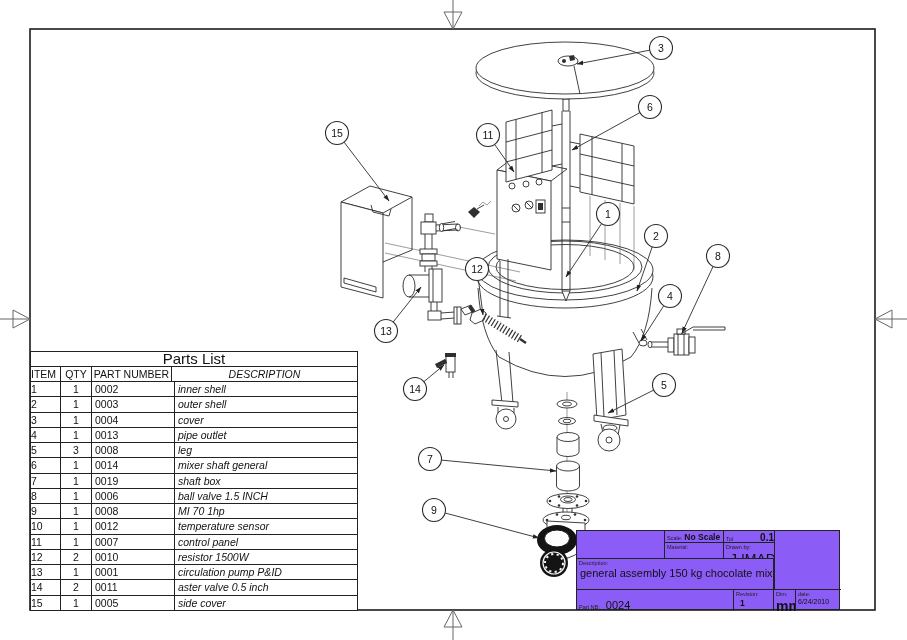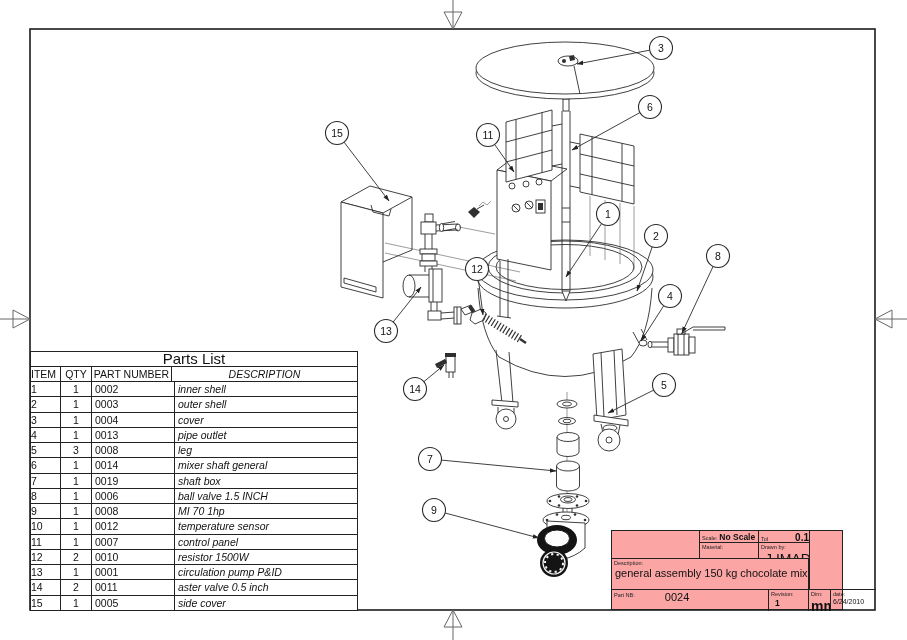--- a/index.html
+++ b/index.html
@@ -26,21 +26,21 @@
   .plrow{height:14.27px;line-height:14.2px;border-top:1px solid #222;}
   .plc{overflow:hidden;white-space:nowrap;border-right:1px solid #222;}
   .plc:last-child{border-right:none;}
   .plc0{width:29px;text-align:left;}
   .plc1{width:30px;text-align:center;}
   .plc2{width:79px;padding-left:3px;}
   .plc3{flex:1;padding-left:3px;font-style:italic;}
   .pl-head .plc2,.pl-head .plc3{text-align:center;padding-left:0;}
 
   
-  #title-block{left:611px;top:530px;width:232px;height:80px;border:1.2px solid #222;background:#fca5a5;}
+  #title-block{left:576px;top:530px;width:264px;height:80px;border:1.2px solid #222;background:#8b5cf6;}
   .tbc{position:absolute;box-sizing:border-box;overflow:hidden;}
   .tb-label{font-size:5.5px;line-height:1.2;color:#222;padding:1px 0 0 2px;}
   .tb-inline{display:flex;align-items:baseline;padding-top:1px;}
   .v-scale{font-size:8.5px;font-weight:bold;margin-left:2px;}
   .v-tol{font-size:10px;font-weight:bold;margin-left:10px;}
   .v-drawn{font-size:14px;padding-left:6px;}
   .v-desc{font-size:11px;padding-left:3px;white-space:nowrap;}
   .v-part{font-size:11px;margin-left:6px;}
   .v-rev{font-size:8.5px;font-weight:bold;padding-left:6px;}
   .v-dim{font-size:14px;font-weight:bold;padding-left:2px;}
@@ -451,21 +451,21 @@
     </div>
     <div class="tbc bl bb" style="left:146px;top:12px;width:51px;height:16px;">
       <div class="tb-label">Drawn by:</div>
       <div class="v-drawn">J.IMAD</div>
     </div>
     <div class="tbc bl" style="left:197px;top:0;width:67px;height:59px;border-bottom:1px solid #222;"></div>
     <div class="tbc bb" style="left:0;top:28px;width:197px;height:31px;border-right:1px solid #222;">
       <div class="tb-label">Description:</div>
       <div class="v-desc">general assembly 150 kg chocolate mixer</div>
     </div>
-    <div class="tbc br tb-inline" style="left:0;top:59px;width:157px;height:21px;align-items:flex-start;gap:24px;">
+    <div class="tbc br tb-inline" style="left:0;top:59px;width:157px;height:21px;align-items:flex-end;">
       <span class="tb-label">Part NB:</span>
       <span class="v-part">0024</span>
     </div>
     <div class="tbc br" style="left:157px;top:59px;width:40px;height:21px;">
       <div class="tb-label">Revision:</div>
       <div class="v-rev">1</div>
     </div>
     <div class="tbc br" style="left:197px;top:59px;width:22px;height:21px;">
       <div class="tb-label">Dim:</div>
       <div class="v-dim">mm</div>

